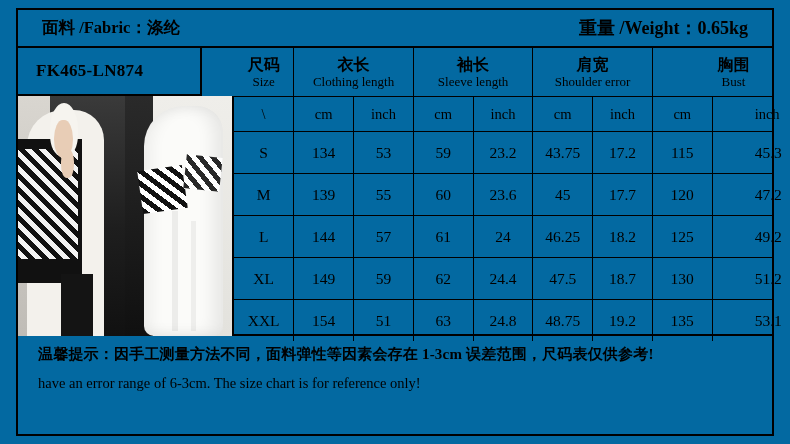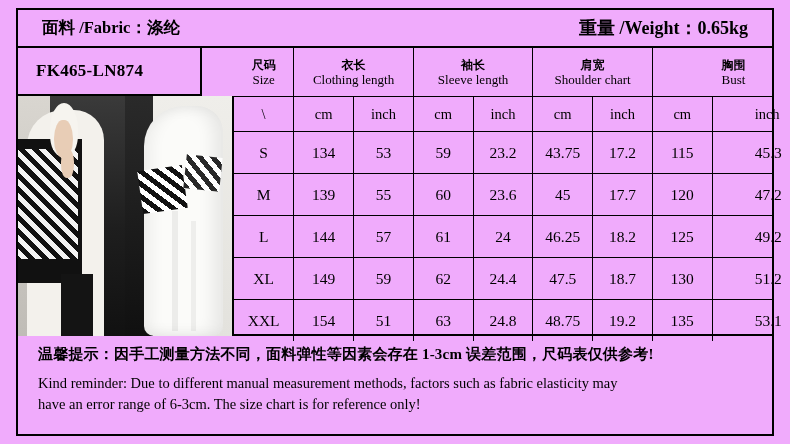--- a/index.html
+++ b/index.html
@@ -10,21 +10,21 @@
   body {
     font-family: "Liberation Serif", serif;
     width: 790px;
     height: 444px;
     overflow: hidden;
   }
   #page {
     position: relative;
     width: 790px;
     height: 444px;
-    background: #f0abfc;
+    background: #0369a1;
     box-sizing: border-box;
   }
   .outer-frame {
     position: absolute;
     left: 16px;
     top: 8px;
     width: 758px;
     height: 428px;
     border: 2px solid #000;
     box-sizing: border-box;
@@ -210,21 +210,21 @@
     font-size: 15px;
     padding: 0;
   }
   table.sizes td.no-left, table.sizes th.no-left { border-left: none; }
   table.sizes tr.head-main td {
     height: 48px;
     border-top: none;
   }
   table.sizes tr.head-main td .cn {
     display: block;
-    font-size: 12px;
+    font-size: 16px;
     font-weight: bold;
     line-height: 1.1;
     margin-top: 2px;
   }
   table.sizes tr.head-main td .en {
     display: block;
     font-size: 13px;
     line-height: 1.2;
   }
   table.sizes tr.head-units td { height: 34px; font-size: 14.5px; }
@@ -308,21 +308,21 @@
               <td colspan="2">
                 <span class="cn">衣长</span>
                 <span class="en">Clothing length</span>
               </td>
               <td colspan="2">
                 <span class="cn">袖长</span>
                 <span class="en">Sleeve length</span>
               </td>
               <td colspan="2">
                 <span class="cn">肩宽</span>
-                <span class="en">Shoulder chart</span>
+                <span class="en">Shoulder error</span>
               </td>
               <td colspan="2">
                 <span class="cn">胸围</span>
                 <span class="en">Bust</span>
               </td>
             </tr>
 
             <tr class="head-units">
               <td class="no-left slash">\</td>
               <td>cm</td>
@@ -394,18 +394,17 @@
               <td>135</td>
               <td>53.1</td>
             </tr>
           </tbody>
         </table>
       </div>
     </div>
 
     <div class="notice">
       <div class="cn-line">温馨提示：因手工测量方法不同，面料弹性等因素会存在 1-3cm 误差范围，尺码表仅供参考!</div>
-      <div class="en-line">Kind reminder: Due to different manual measurement methods, factors such as fabric elasticity may</div>
       <div class="en-line">have an error range of 6-3cm. The size chart is for reference only!</div>
     </div>
 
   </div>
 </div>
 
 </body></html>

